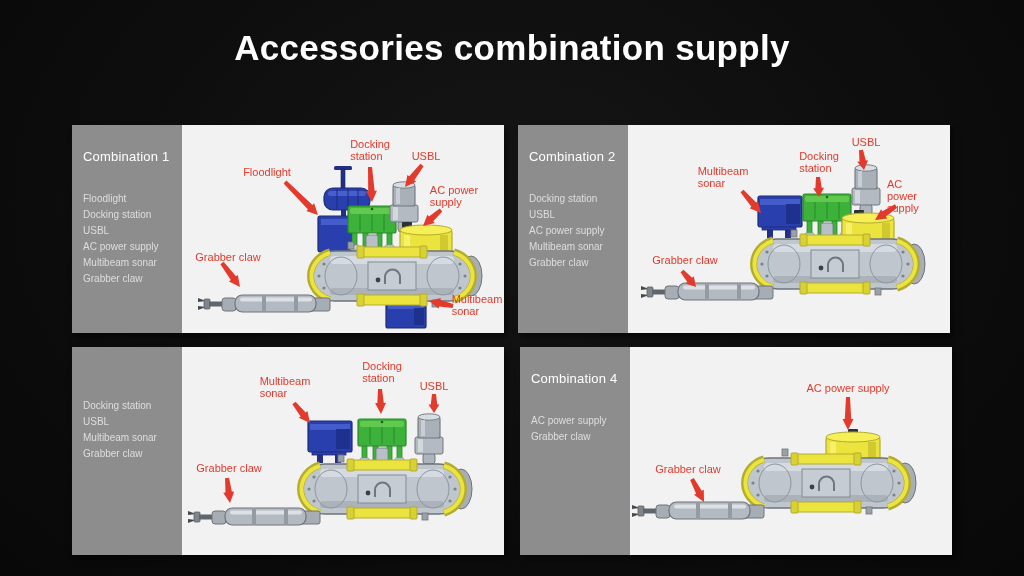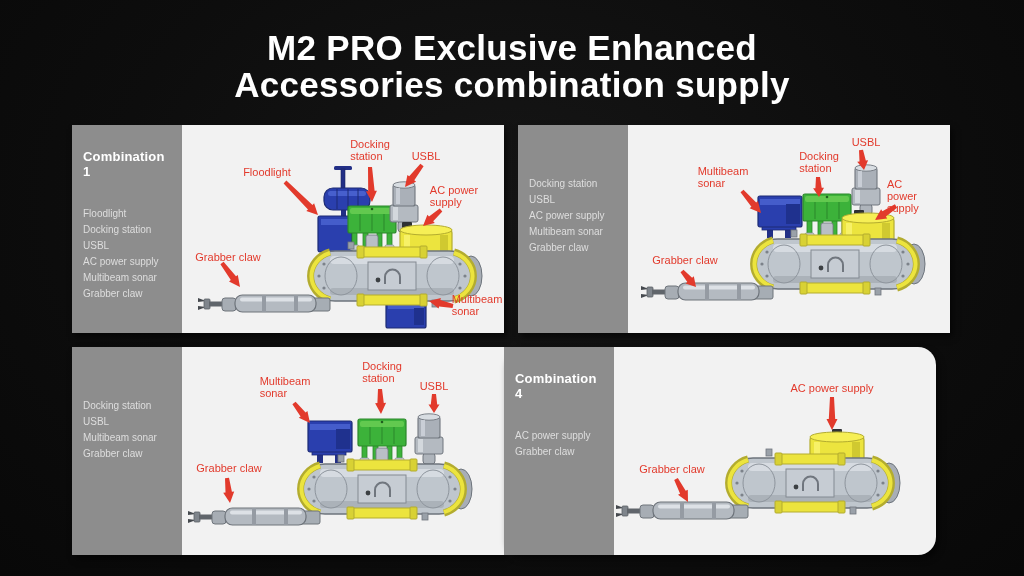--- a/index.html
+++ b/index.html
@@ -8,37 +8,36 @@
          background:#0b0b0b; }
   .stage { position:absolute; inset:0;
            background: radial-gradient(ellipse at 50% 35%, #161616 0%, #0d0d0d 55%, #080808 100%); }
   .title { position:absolute; top:29px; left:0; width:100%; text-align:center;
            color:#ffffff; font-weight:bold; font-size:35px; line-height:37px; letter-spacing:0.3px; }
   .panel { position:absolute; width:432px; height:208px; background:#f2f2f2; display:flex;
            box-shadow: 3px 4px 6px rgba(0,0,0,0.55); }
   #panel1 { left:72px;  top:125px; }
   #panel2 { left:518px; top:125px; }
   #panel3 { left:72px;  top:347px; }
-  #panel4 { left:504px; top:347px;border-radius:18px; }
+  #panel4 { left:520px; top:347px; }
   .sidebar { width:110px; height:208px; background:#8d8d8d; padding:24px 8px 0 11px; flex:none; }
-  .sidebar h2 { color:#ffffff; font-size:13px; font-weight:bold; letter-spacing:0.2px; }
+  .sidebar h2 { color:#ffffff; font-size:13px; font-weight:normal; letter-spacing:0.2px; }
   .sidebar ul { list-style:none; margin-top:27px; }
   .sidebar li { color:#dedede; font-size:10px; line-height:16px; white-space:nowrap; }
   .canvas { position:relative; width:322px; height:208px; }
   .canvas svg { position:absolute; left:0; top:0; }
   .lbl { position:absolute; transform:translateX(-50%); color:#e23a2c;
          font-size:11px; line-height:12px; text-align:left; white-space:pre-line; }
 </style>
 </head>
 <body>
 
 <div class="stage">
 
   <header class="title">
-    <div>M2 PRO Exclusive Enhanced</div>
     <div>Accessories combination supply</div>
   </header>
 
   <section class="panel" id="panel1">
     <aside class="sidebar">
       <h2>Combination 1</h2>
       <ul>
           <li>Floodlight</li>
           <li>Docking station</li>
           <li>USBL</li>
@@ -155,20 +154,21 @@
       <div class="lbl" style="left:272px;top:59px">AC power
 supply</div>
       <div class="lbl" style="left:46px;top:126px">Grabber claw</div>
       <div class="lbl" style="left:295px;top:168px">Multibeam
 sonar</div>
     </div>
   </section>
 
   <section class="panel" id="panel2">
     <aside class="sidebar">
+      <h2>Combination 2</h2>
       <ul>
           <li>Docking station</li>
           <li>USBL</li>
           <li>AC power supply</li>
           <li>Multibeam sonar</li>
           <li>Grabber claw</li>
         </ul>
     </aside>
     <div class="canvas">
       <svg id="svg2" width="322" height="208" viewBox="0 0 322 208">

